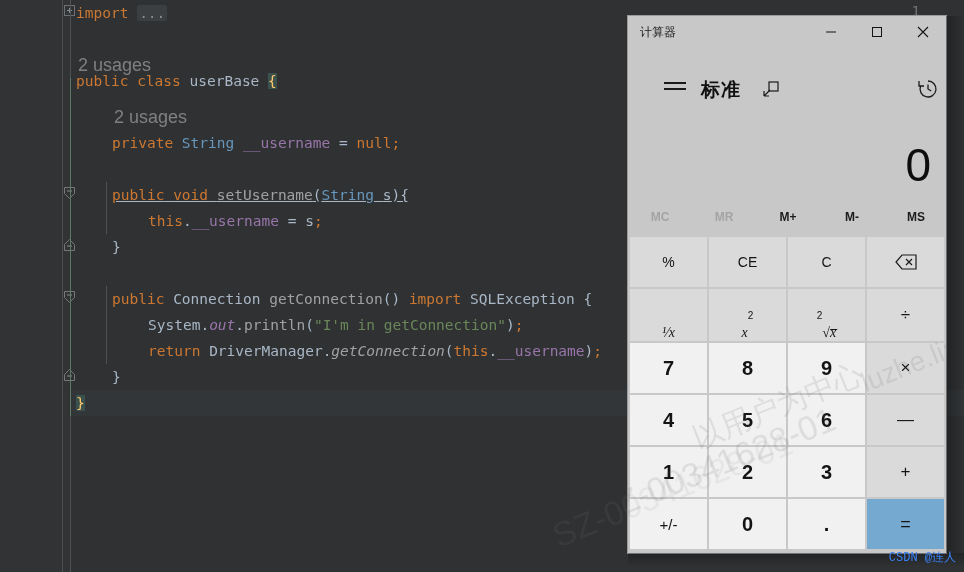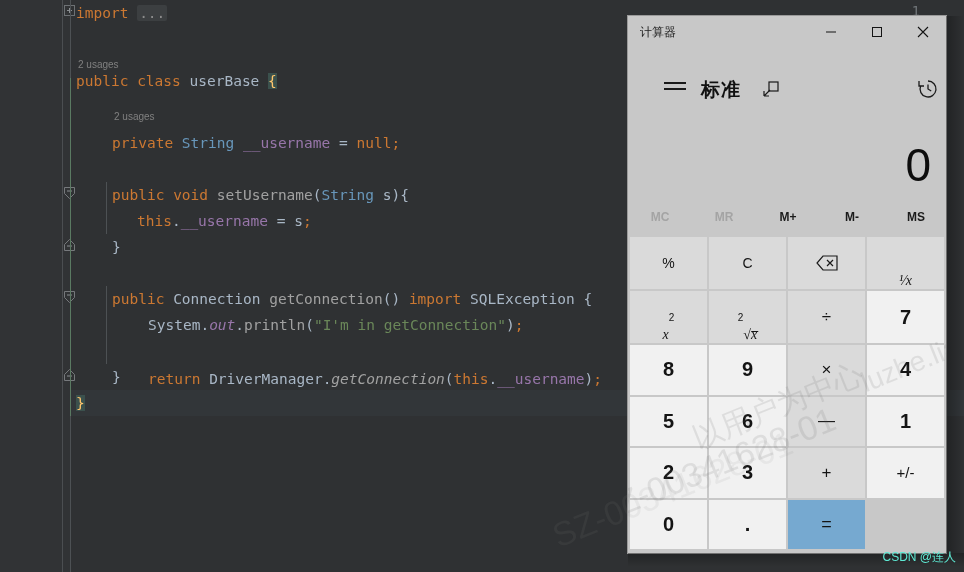--- a/index.html
+++ b/index.html
@@ -60,21 +60,21 @@
     position:absolute;left:70px;width:894px;height:26px;background:#323639;
   }
   .kw{color:#cc7832;}
   .cls{color:#a9b7c6;}
   .typ{color:#6897bb;}
   .fld{color:#9876aa;}
   .mth{color:#a1a1a1;}
   .mthi{color:#a1a1a1;font-style:italic;}
   .str{color:#6a8759;}
   .pun{color:#a9b7c6;}
-  .hint{color:#808080;font-family:"Liberation Sans",sans-serif;font-size:10px;}
+  .hint{color:#808080;font-family:"Liberation Sans",sans-serif;font-size:18px;}
   .fold-ellipsis{background:#3c3f41;color:#8c8c8c;padding:0 2px;border-radius:2px;}
   .brace-hl{background:#3b514d;color:#ffc66d;}
   .orangep{color:#cc7832;}
 
   
   #calc{
     position:absolute;left:628px;top:16px;width:318px;height:537px;
     background:#c8c8c8;
     box-shadow:0 0 0 1px #9a9a9a;
     overflow:hidden;
@@ -163,22 +163,22 @@
   
   .wm{
     position:absolute;color:rgba(90,90,90,0.13);
     font-family:"Liberation Sans", sans-serif;
     transform:rotate(-22deg);
     white-space:nowrap;pointer-events:none;
     font-size:30px;
   }
   .csdn{
     position:absolute;right:8px;bottom:6px;
-    color:#5eead4;font-size:12px;
-    font-family:Liberation Sans, sans-serif;
+    color:#3b82f6;font-size:12px;
+    font-family:Liberation Mono, monospace;
   }
 </style>
 </head>
 <body>
 
 <div id="editor">
 
   <div class="gutter"></div>
   <div class="vline"></div>
 
@@ -236,31 +236,31 @@
     <div class="cline" style="top:0px;"><span class="kw">import</span><span> </span><span class="fold-ellipsis">...</span></div>
 
     <div class="cline hint" style="top:52px;left:8px;">2 usages</div>
 
     <div class="cline" style="top:68px;"><span class="kw">public</span><span> </span><span class="kw">class</span><span> </span><span class="cls">userBase</span><span> </span><span class="brace-hl">{</span></div>
 
     <div class="cline hint" style="top:104px;left:44px;">2 usages</div>
 
     <div class="cline" style="top:130px;left:42px;"><span class="kw">private</span><span> </span><span class="typ">String</span><span> </span><span class="fld">__username</span><span> </span><span class="pun">=</span><span> </span><span class="kw">null</span><span class="orangep">;</span></div>
 
-    <div class="cline" style="top:182px;left:42px;"><span class="kw">public</span><span> </span><span class="kw">void</span><span> </span><span class="mth">setUsername</span><span class="pun">(</span><span class="typ">String</span><span> </span><span class="pun">s</span><span class="pun">){</span></div>
-
-    <div class="cline" style="top:208px;left:67px;"><span class="kw">this</span><span class="pun">.</span><span class="fld">__username</span><span> </span><span class="pun">=</span><span> </span><span class="pun">s</span><span class="orangep">;</span></div>
+    <div class="cline" style="top:182px;left:42px;text-decoration:underline;"><span class="kw">public</span><span> </span><span class="kw">void</span><span> </span><span class="mth">setUsername</span><span class="pun">(</span><span class="typ">String</span><span> </span><span class="pun">s</span><span class="pun">){</span></div>
+
+    <div class="cline" style="top:208px;left:78px;"><span class="kw">this</span><span class="pun">.</span><span class="fld">__username</span><span> </span><span class="pun">=</span><span> </span><span class="pun">s</span><span class="orangep">;</span></div>
 
     <div class="cline" style="top:234px;left:42px;"><span class="pun">}</span></div>
 
     <div class="cline" style="top:286px;left:42px;"><span class="kw">public</span><span> </span><span class="cls">Connection</span><span> </span><span class="mth">getConnection</span><span class="pun">() </span><span class="kw">import</span><span> </span><span class="cls">SQLException</span><span class="pun"> {</span></div>
 
     <div class="cline" style="top:312px;left:78px;"><span class="cls">System</span><span class="pun">.</span><span class="fld" style="font-style:italic">out</span><span class="pun">.</span><span class="mth">println</span><span class="pun">(</span><span class="str">"I'm in getConnection"</span><span class="pun">)</span><span class="orangep">;</span></div>
 
-    <div class="cline" style="top:338px;left:78px;margin-top:28px;"><span class="kw">return</span><span> </span><span class="cls">DriverManager</span><span class="pun">.</span><span class="mthi">getConnection</span><span class="pun">(</span><span class="kw">this</span><span class="pun">.</span><span class="fld">__username</span><span class="pun">)</span><span class="orangep">;</span></div>
+    <div class="cline" style="top:338px;left:78px;"><span class="kw">return</span><span> </span><span class="cls">DriverManager</span><span class="pun">.</span><span class="mthi">getConnection</span><span class="pun">(</span><span class="kw">this</span><span class="pun">.</span><span class="fld">__username</span><span class="pun">)</span><span class="orangep">;</span></div>
 
     <div class="cline" style="top:364px;left:42px;"><span class="pun">}</span></div>
 
     <div class="cline" style="top:390px;left:6px;"><span class="brace-hl">}</span></div>
 
   </div>
 </div>
 
 <div id="calc">
 
@@ -315,20 +315,21 @@
     <div class="memcell dis">MC</div>
     <div class="memcell dis">MR</div>
     <div class="memcell">M+</div>
     <div class="memcell">M-</div>
     <div class="memcell">MS</div>
     <div class="memcell dis">M˅</div>
   </div>
 
   <div class="keypad">
     <div class="key fn">%</div>
+    <div class="key fn">CE</div>
     <div class="key fn">C</div>
     <div class="key fn">
       <svg width="22" height="16" viewBox="0 0 22 16">
           <path d="M7 1h14v14H7L1 8z" fill="none" stroke="#1a1a1a" stroke-width="1.2"></path>
           <path d="M11 5l6 6M17 5l-6 6" stroke="#1a1a1a" stroke-width="1.2"></path>
         </svg>
     </div>
 
     <div class="key fn">
         <span class="italic">¹⁄<span>x</span></span>

